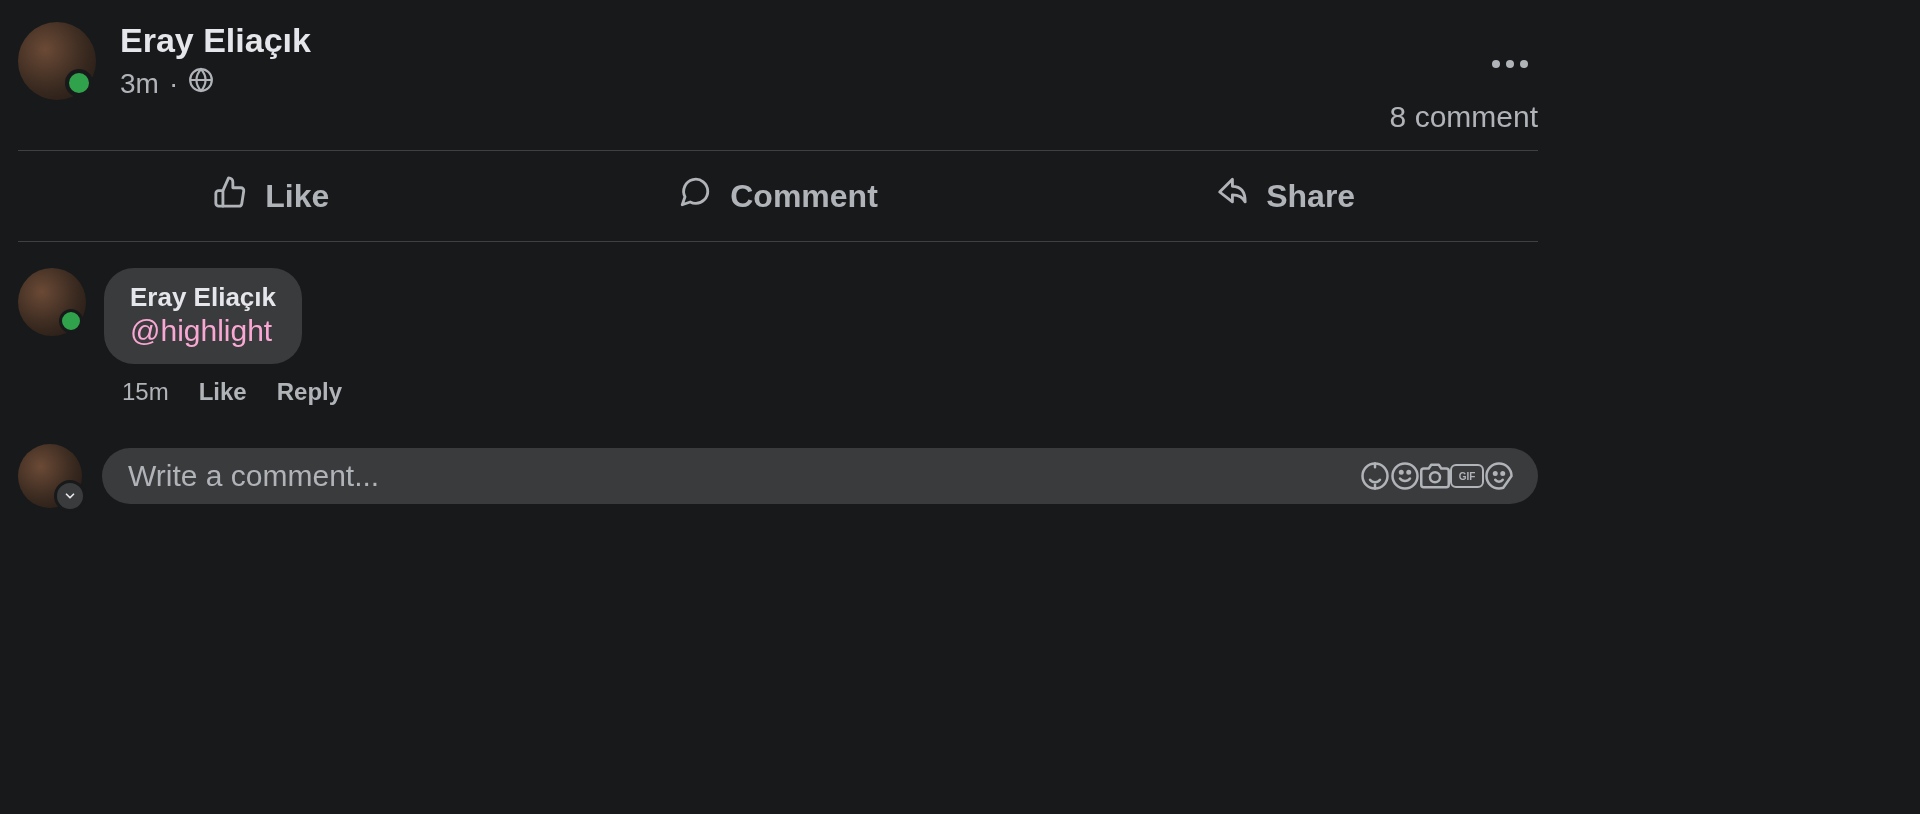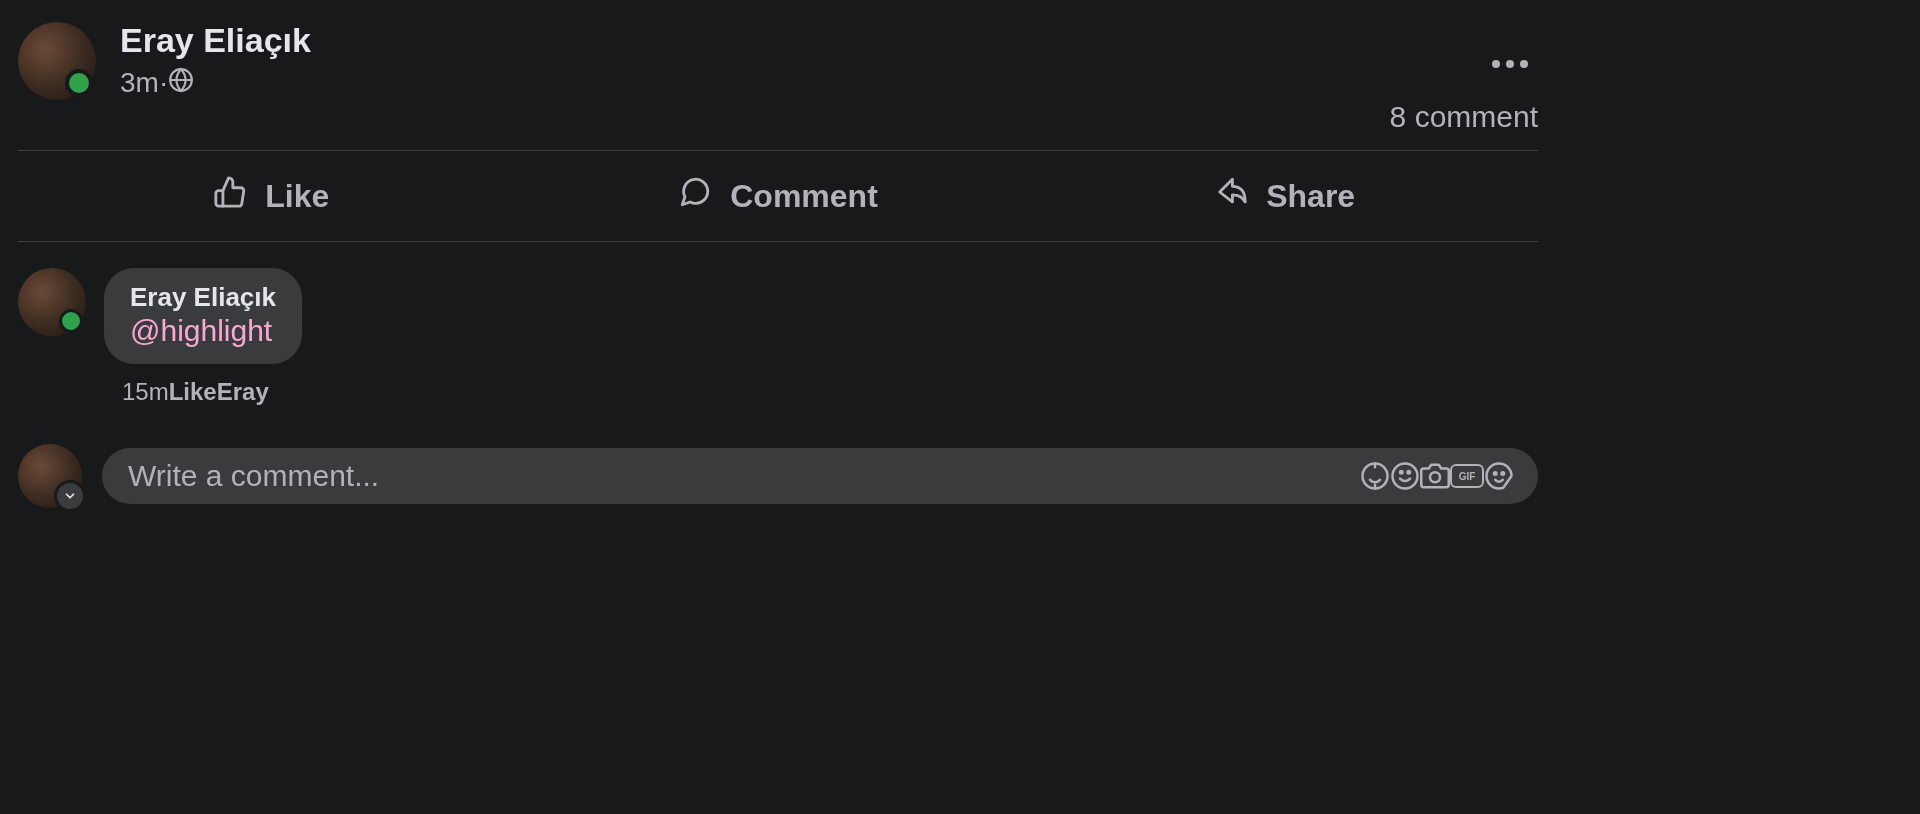--- a/index.html
+++ b/index.html
@@ -2,34 +2,34 @@
 <html><head>
 <meta charset="utf-8">
 <style>
   html,body{margin:0;padding:0;background:#18191a;color:#e4e6eb;font-family:Helvetica,Arial,sans-serif;width:1920px;height:814px;overflow:hidden}
   .post{width:1520px;margin:0 0 0 18px;padding-top:22px}
   .header{display:flex;align-items:flex-start;position:relative}
   .avatar{width:78px;height:78px;border-radius:50%;background:radial-gradient(circle at 35% 35%,#6b4a36 0%,#3a2a20 55%,#1e1612 100%);position:relative;flex:none}
   .online-dot{position:absolute;right:3px;bottom:3px;width:20px;height:20px;border-radius:50%;background:#31a24c;border:4px solid #18191a}
   .who{margin-left:24px}
   .name{font-size:34px;font-weight:700;color:#e4e6eb;line-height:1.1}
-  .meta{margin-top:8px;color:#b0b3b8;font-size:28px;display:flex;}
+  .meta{margin-top:8px;color:#b0b3b8;font-size:28px;display:flex;align-items:center;gap:10px}
   .dots-btn{position:absolute;right:0;top:28px;color:#b0b3b8;padding:8px;border-radius:50%}
   .dots-btn svg{display:block}
   .body{font-size:52px;color:#e4e6eb;margin:40px 0 60px 0;font-weight:400}
   .stats{display:flex;justify-content:flex-end;color:#b0b3b8;font-size:30px;padding-bottom:16px}
   .hr{border:none;border-top:1px solid #3e4042;margin:0}
   .actions{display:flex;justify-content:space-between;align-items:center;padding:14px 0}
   .action{flex:1;display:flex;align-items:center;justify-content:center;gap:18px;color:#b0b3b8;font-size:32px;font-weight:600;padding:10px 0;border-radius:8px}
   .comment-row{display:flex;align-items:flex-start;margin-top:26px}
   .avatar-sm{width:68px;height:68px;border-radius:50%;background:radial-gradient(circle at 35% 35%,#6b4a36 0%,#3a2a20 55%,#1e1612 100%);position:relative;flex:none}
   .bubble{background:#3a3b3c;border-radius:30px;padding:14px 26px 16px 26px;margin-left:18px;display:inline-block}
   .bubble .c-name{font-size:26px;font-weight:700;color:#e4e6eb}
   .bubble .c-text{font-size:30px;color:#f9a8d4;margin-top:1px}
-  .c-actions{margin:14px 0 0 104px;display:flex;align-items:center;color:#b0b3b8;font-size:24px}
+  .c-actions{margin:14px 0 0 104px;display:flex;align-items:center;gap:30px;color:#b0b3b8;font-size:24px}
   .c-actions .bold{font-weight:700}
   .composer-row{display:flex;align-items:center;margin-top:38px}
   .avatar-xs-wrap{position:relative;flex:none}
   .avatar-xs{width:64px;height:64px;border-radius:50%;background:radial-gradient(circle at 35% 35%,#6b4a36 0%,#3a2a20 55%,#1e1612 100%)}
   .switch-chevron{position:absolute;right:-4px;bottom:-4px;width:26px;height:26px;border-radius:50%;background:#3a3b3c;display:flex;align-items:center;justify-content:center;border:3px solid #18191a}
   .composer{flex:1;background:#3a3b3c;border-radius:40px;height:56px;margin-left:20px;display:flex;align-items:center;padding:0 24px}
   .composer input{flex:1;background:transparent;border:none;outline:none;color:#e4e6eb;font-size:30px}
   .composer input::placeholder{color:#b0b3b8}
   .icons{display:flex;align-items:center;color:#b0b3b8}
   .icons svg{display:block}
@@ -109,21 +109,21 @@
     <div>
       <div class="bubble">
         <div class="c-name">Eray Eliaçık</div>
         <div class="c-text">@highlight</div>
       </div>
     </div>
   </div>
   <div class="c-actions">
     <span>15m</span>
     <span class="bold">Like</span>
-    <span class="bold">Eray</span>
+    <span class="bold">Reply</span>
   </div>
 
   <div class="composer-row">
     <div class="avatar-xs-wrap">
       <div class="avatar-xs"></div>
       <div class="switch-chevron">
         <svg width="14" height="14" viewBox="0 0 24 24" fill="none" stroke="#e4e6eb" stroke-width="3" stroke-linecap="round" stroke-linejoin="round">
             <polyline points="6 9 12 15 18 9"></polyline>
           </svg>
       </div>

